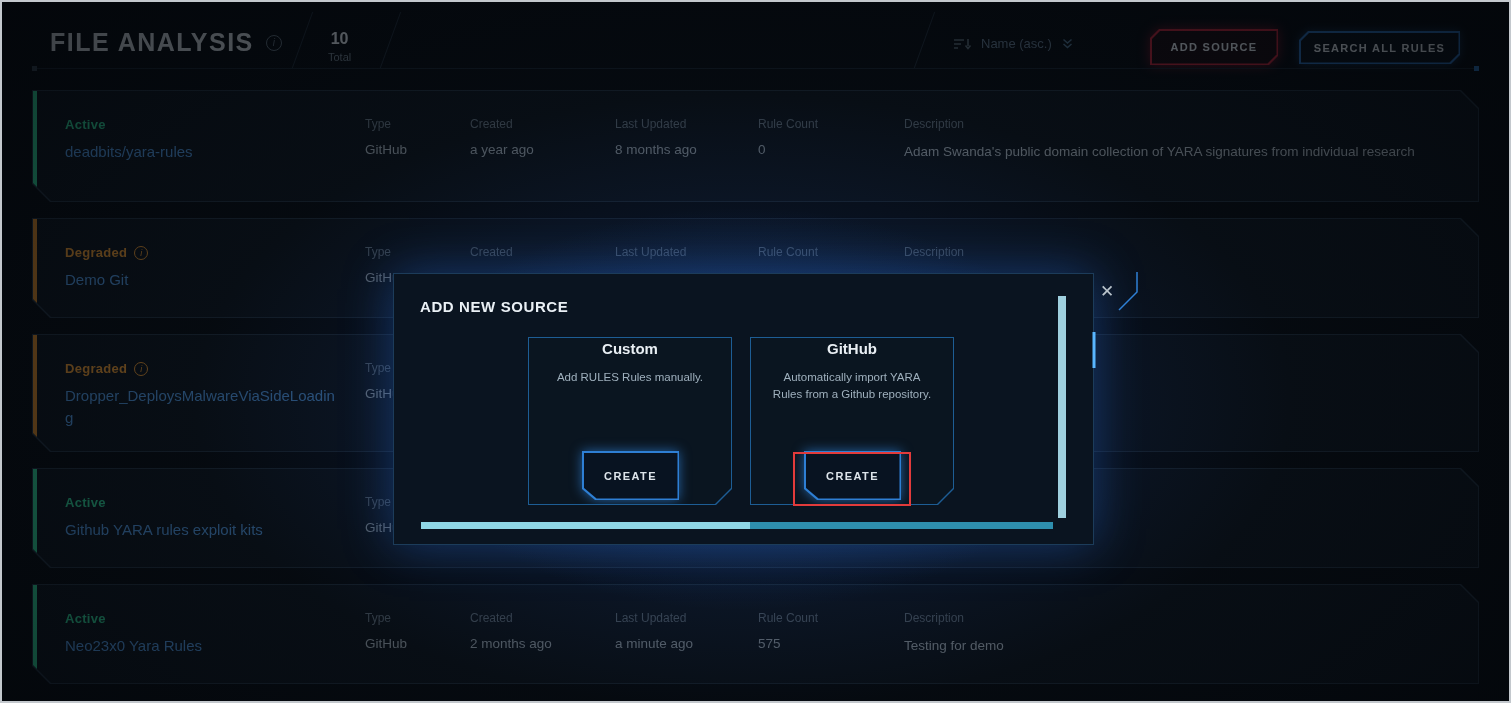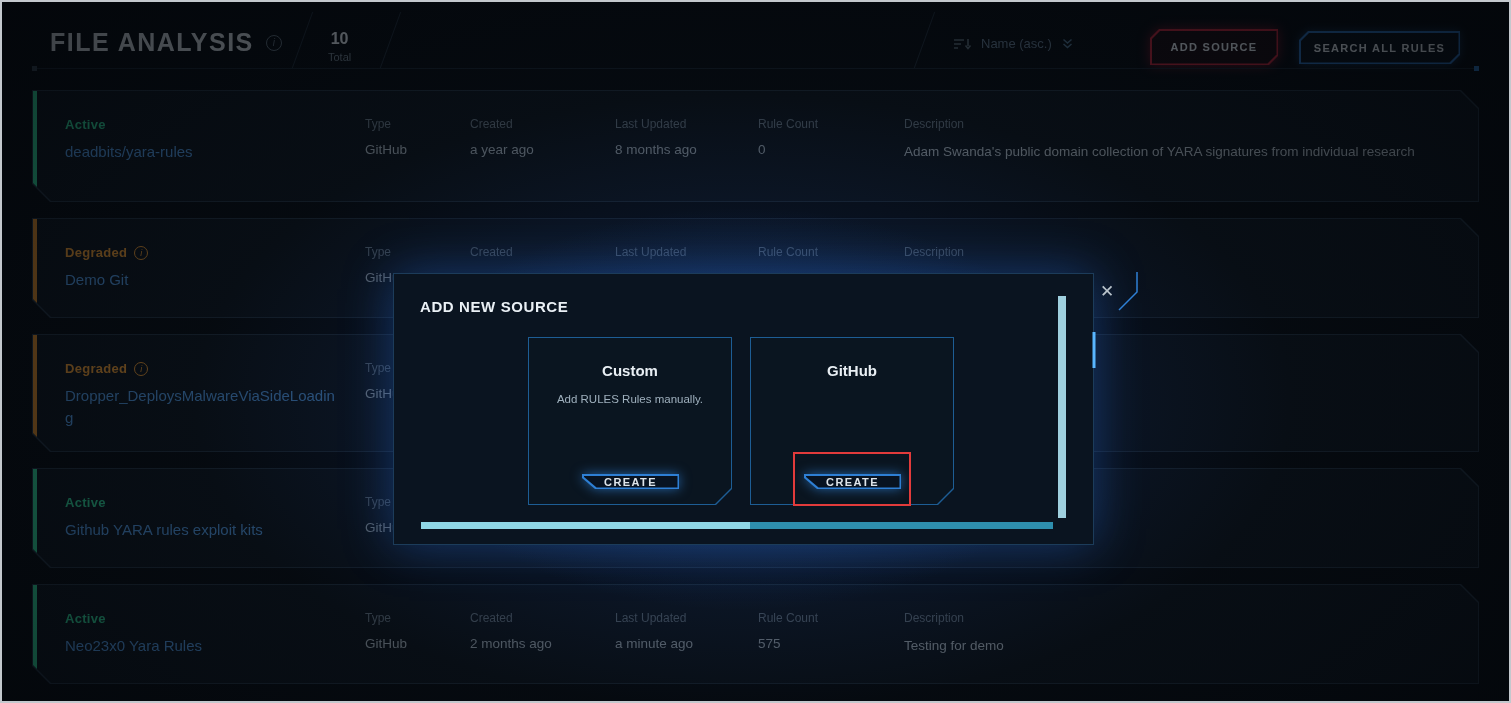--- a/index.html
+++ b/index.html
@@ -67,24 +67,24 @@
   .modal { position:absolute; left:391px; top:271px; width:701px; height:272px; z-index:12;
            background:#0a1420; border:1px solid #1c3c5a; box-shadow:0 0 46px rgba(40,110,220,.40); }
   .modal-title { position:absolute; left:26px; top:24px; font-size:15px; font-weight:700; letter-spacing:.6px; color:#eaf0f5; }
   .modal-close { position:absolute; left:706px; top:9px; font-size:17px; color:#b9c3cb; cursor:pointer; line-height:1; }
   .modal-deco { position:absolute; left:697px; top:-4px; pointer-events:none; }
 
   .mcard { position:absolute; top:63px; width:204px; height:168px; background:#1d5d94;
            clip-path:polygon(0 0, 100% 0, 100% calc(100% - 16px), calc(100% - 16px) 100%, 0 100%); }
   .mcard-in { position:absolute; inset:1px; background:#0a1520; text-align:center;
               clip-path:polygon(0 0, 100% 0, 100% calc(100% - 16px), calc(100% - 16px) 100%, 0 100%); }
-  .mcard-title { margin-top:24px; font-size:15px; font-weight:700; color:#e9eff4; }
+  .mcard-title { margin-top:2px; font-size:15px; font-weight:700; color:#e9eff4; }
   .mcard-desc { margin:12px 20px 0; font-size:11.5px; line-height:1.45; color:#9fb0bd; }
   .card-custom { left:134px; } .card-github { left:356px; }
-  .btn-create { left:53px; bottom:15px; top:auto; width:97px; height:15px; position:absolute;
+  .btn-create { left:53px; bottom:4px; top:auto; width:97px; height:49px; position:absolute;
                 filter:drop-shadow(0 0 6px rgba(46,127,212,.7)); }
   .btn-create .shape { background:#2e7fd4; } .btn-create .fill { background:#081321; }
   .btn-create .lbl { font-size:11px; letter-spacing:1.4px; }
 
   .vscroll { position:absolute; right:27px; top:22px; width:8px; height:222px; background:#9fd0df; cursor:pointer; }
   .hscroll { position:absolute; left:27px; bottom:15px; width:632px; height:7px; cursor:pointer;
              background:linear-gradient(90deg,#8fd7e6 0%,#8fd7e6 52%,#2e8fae 52%,#2e8fae 100%); }
 
   .annotation { position:absolute; left:399px; top:178px; width:118px; height:54px;
                 border:2px solid #e23b3b; z-index:13; pointer-events:none; }
@@ -319,20 +319,21 @@
           <div class="shape cut-bl"></div>
             <div class="fill cut-bl"></div>
           <div class="lbl">CREATE</div>
         </div>
       </div>
     </div>
 
     <div class="mcard card-github">
       <div class="mcard-in">
         <div class="mcard-title">GitHub</div>
+        <div class="mcard-desc">Automatically import YARA Rules from a Github repository.</div>
         <div class="hexbtn btn-create">
           <div class="shape cut-bl"></div>
             <div class="fill cut-bl"></div>
           <div class="lbl">CREATE</div>
         </div>
       </div>
     </div>
 
     <div class="vscroll"></div>
     <div class="hscroll"></div>

